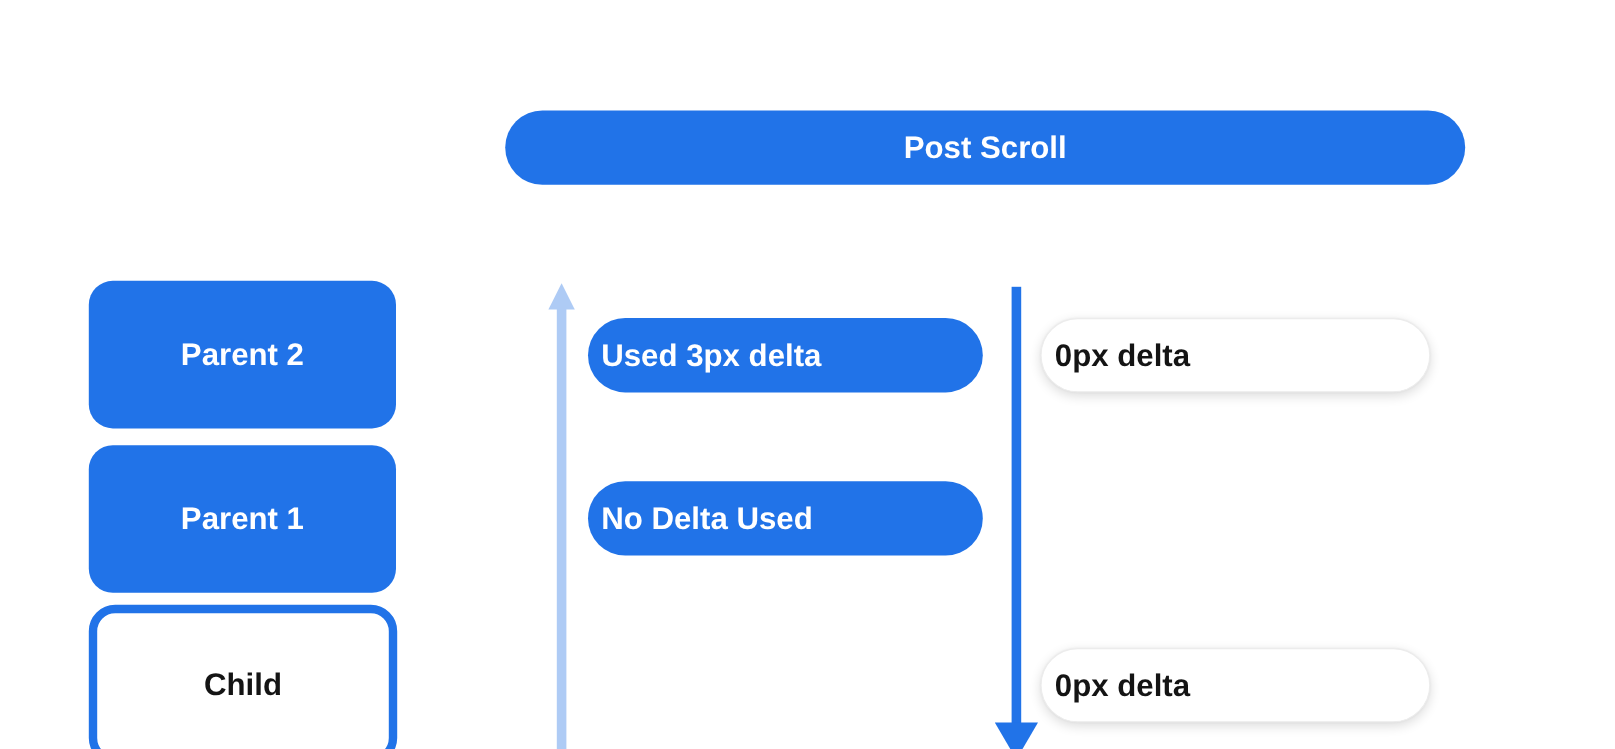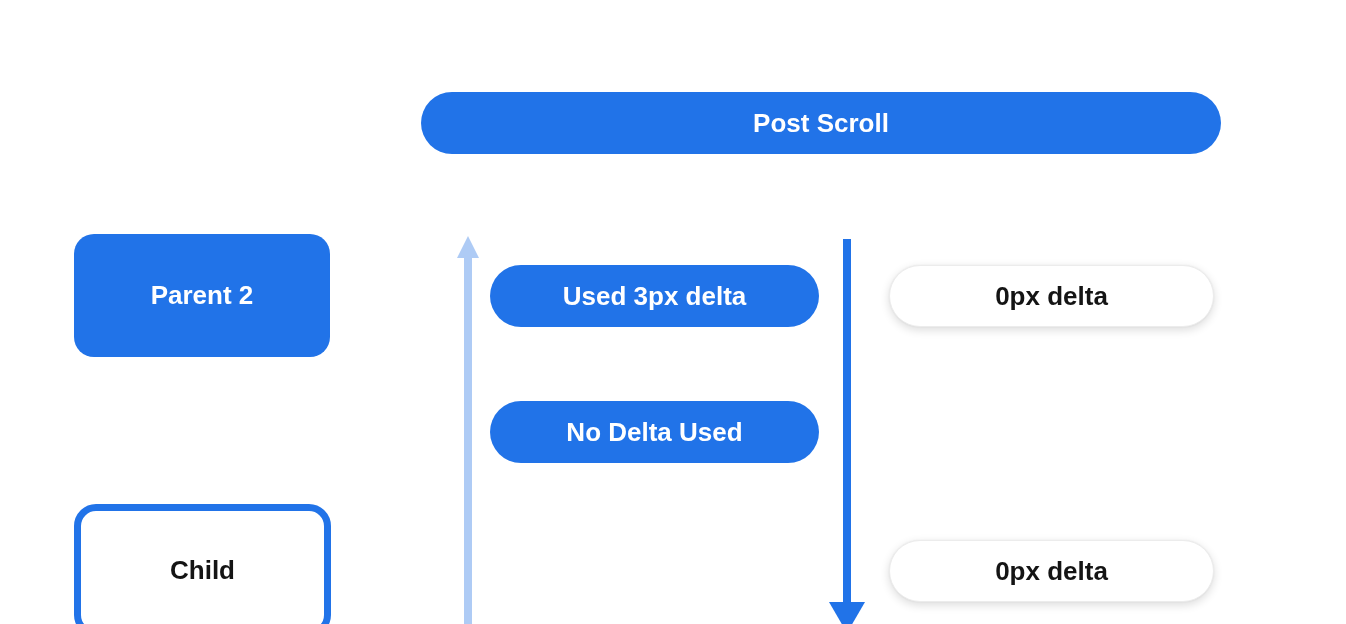--- a/index.html
+++ b/index.html
@@ -76,51 +76,54 @@
     width:0; height:0;
     border-left:18px solid transparent;
     border-right:18px solid transparent;
     border-top:31px solid var(--blue);
   }
   
   .pill{
     position:absolute;
     height:62px;
     border-radius:31px;
-    display:flex; align-items:center; justify-content:center;
+    display:flex; align-items:center; justify-content:flex-start;
     font-size:26px; font-weight:bold;
   }
   .pill.blue{
     left:446px; width:329px;
     background:var(--blue);
     color:var(--text-on-blue);
   }
   .pill.blue.row1{ top:221px; }
   .pill.blue.row2{ top:357px; }
   .pill.white{
-    left:845px; width:325px;
+    left:823px; width:325px;
     background:var(--pill-white);
     color:var(--text-dark);
     border:1px solid var(--pill-border);
     box-shadow:0 3px 10px rgba(0,0,0,0.14), 0 0 2px rgba(0,0,0,0.06);
   }
   .pill.white.row1{ top:221px; }
   .pill.white.row2{ top:496px; }
 </style>
 </head>
 <body>
 
 <div class="canvas">
 
   <div class="banner">
     <span>Post Scroll</span>
   </div>
 
   <div class="box filled parent2">
     <span>Parent 2</span>
+  </div>
+  <div class="box filled parent1">
+    <span>Parent 1</span>
   </div>
   <div class="box outlined">
     <span>Child</span>
   </div>
 
   <div>
     <div class="up-head"></div>
     <div class="shaft up-shaft"></div>
   </div>
 

